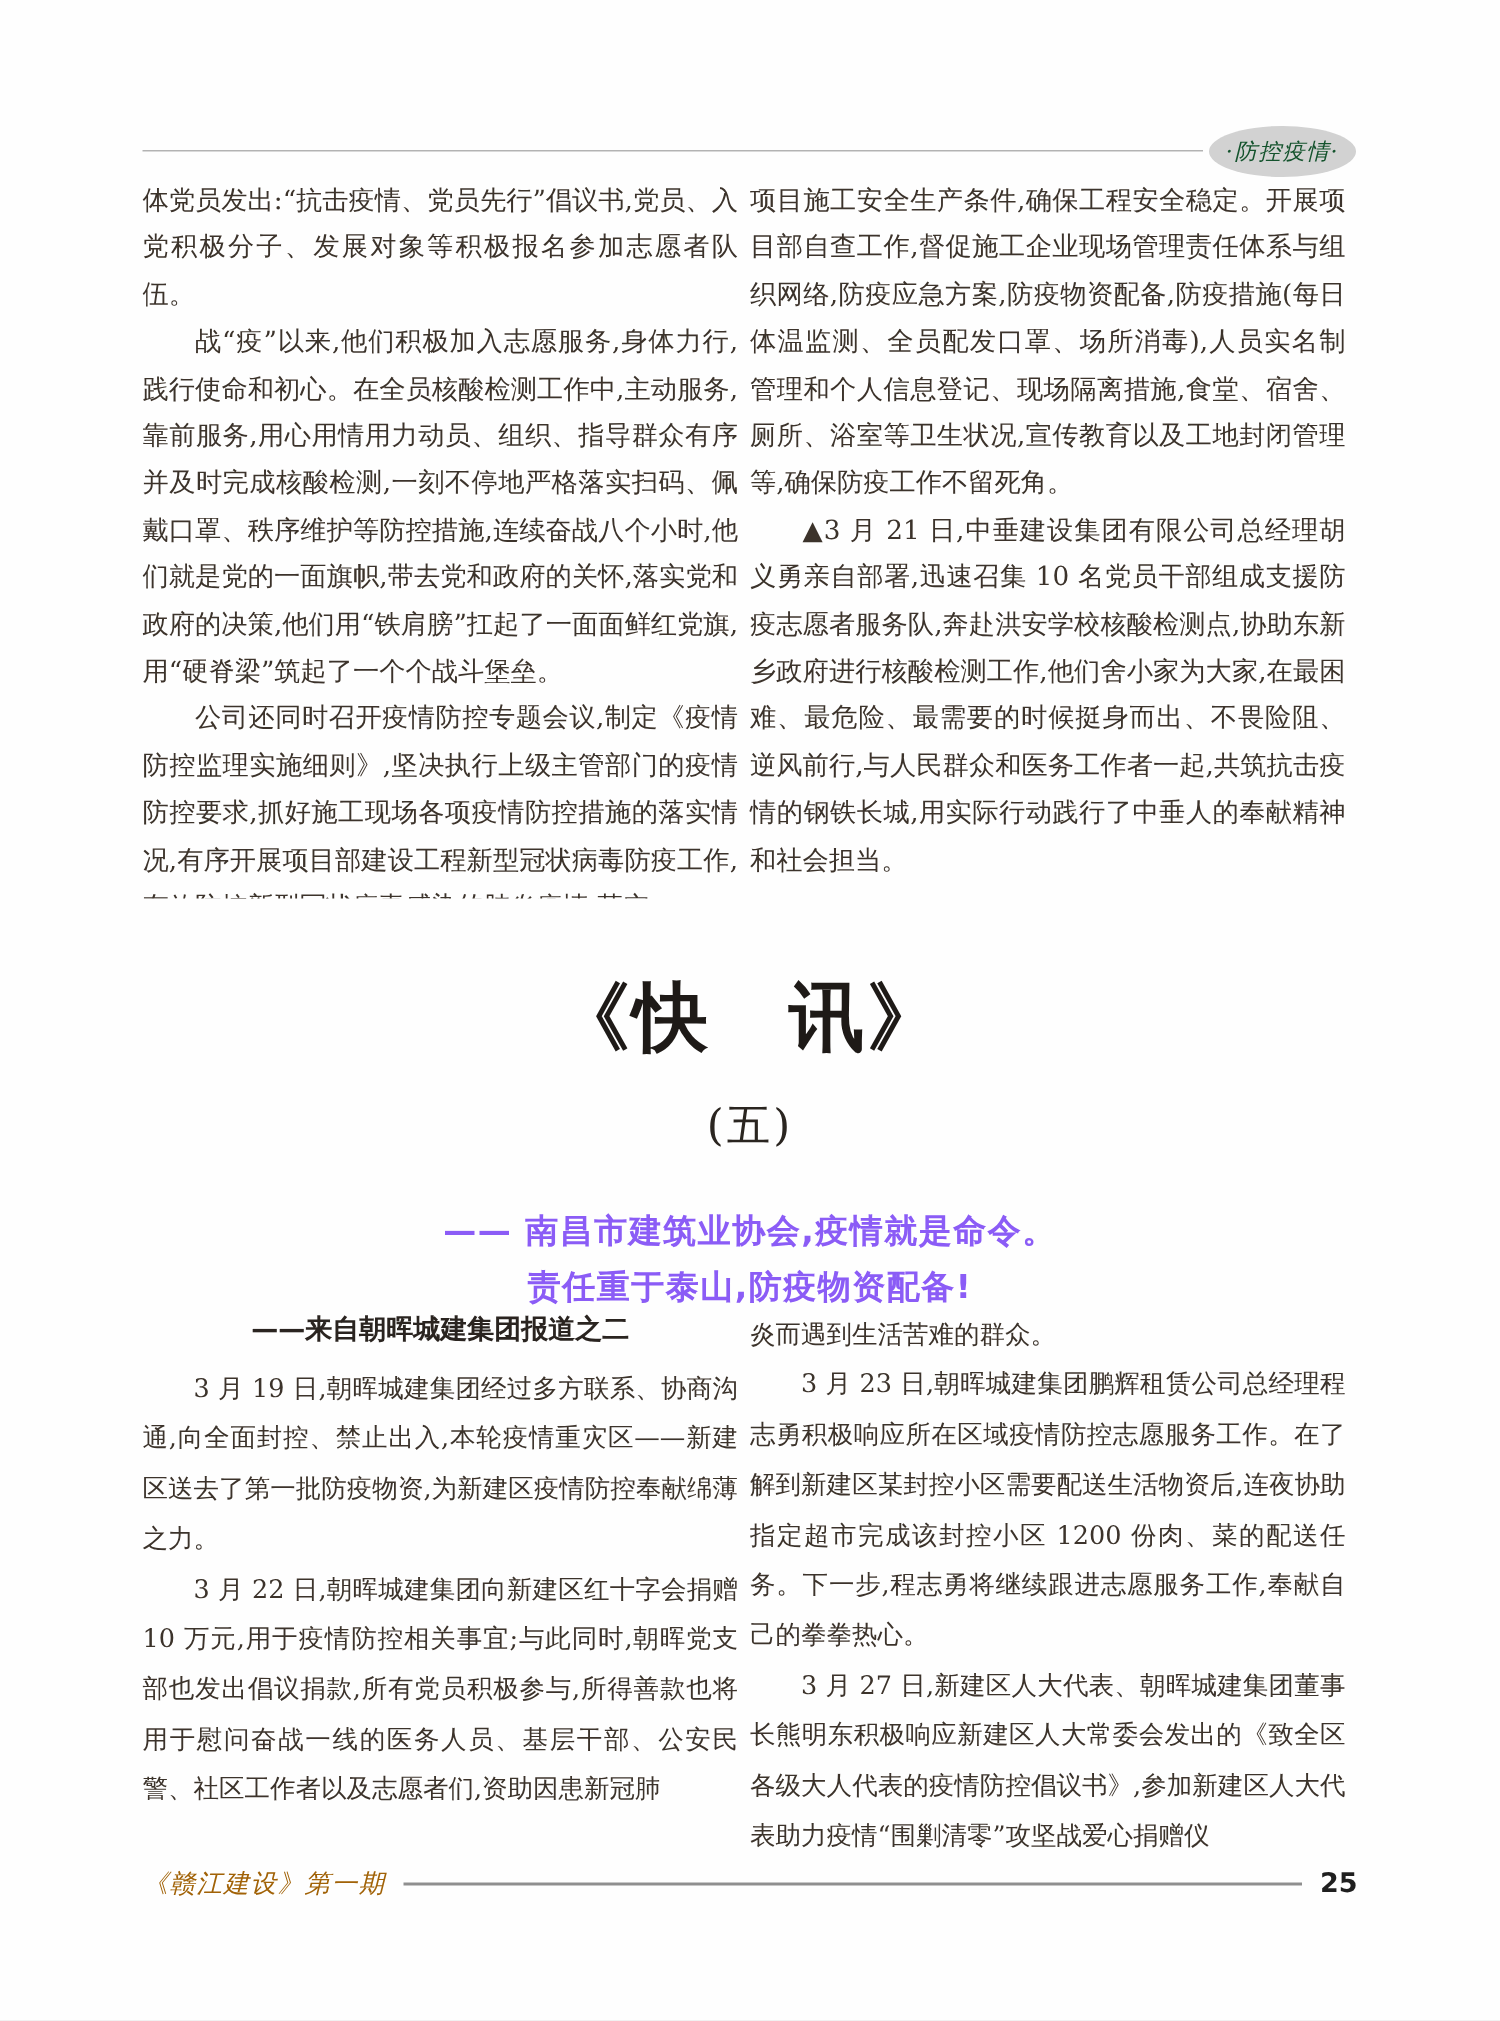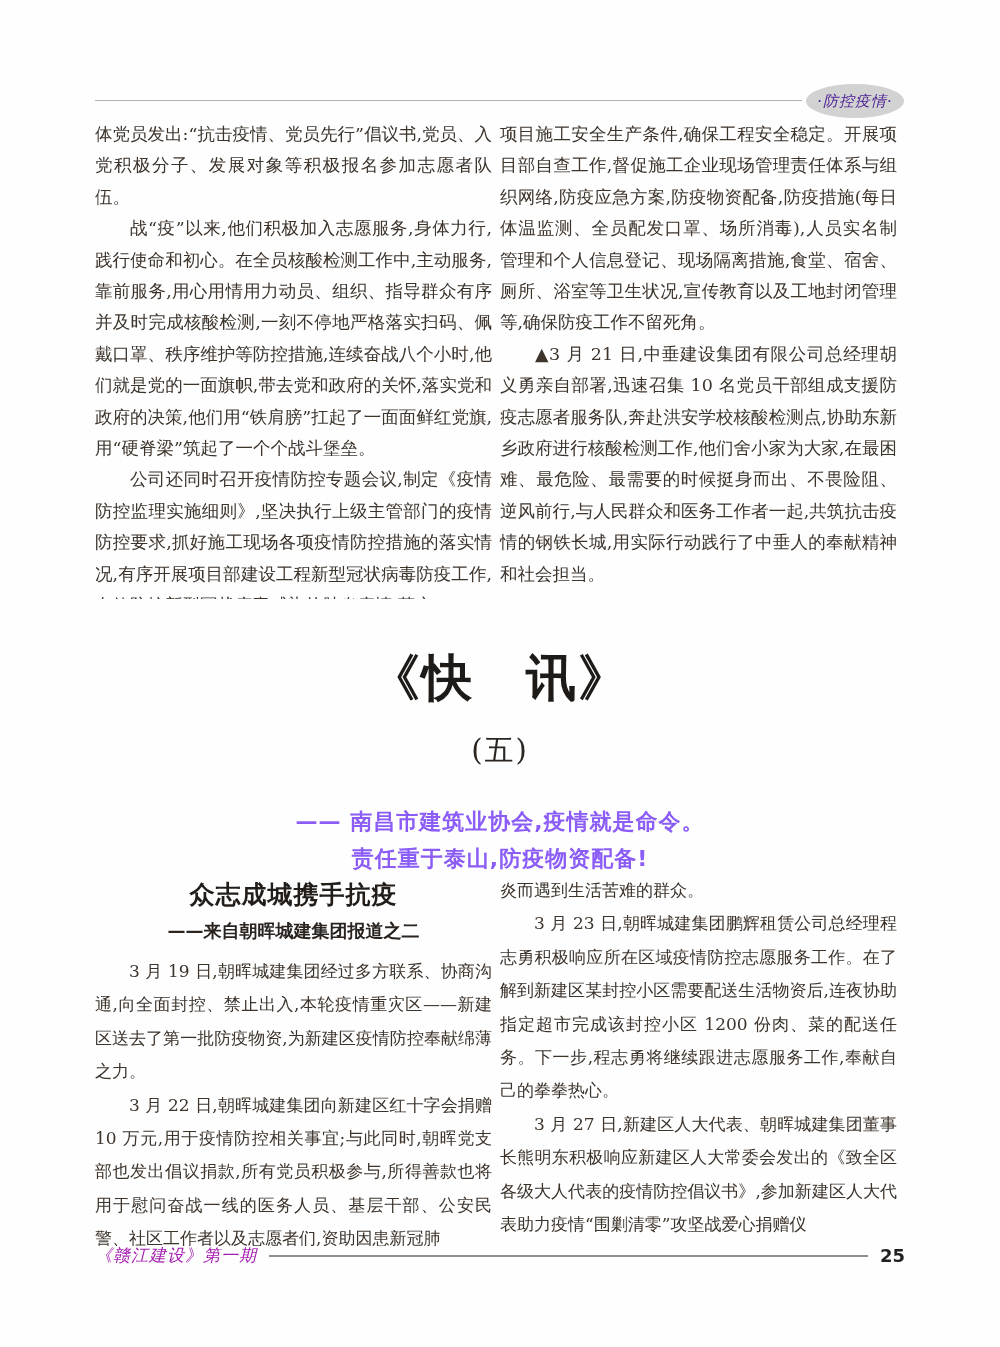--- a/index.html
+++ b/index.html
@@ -20,21 +20,21 @@
     border-top:1.5px solid #b3b3b3;
   }
   .header-badge {
     position:absolute; right:96px; top:84px;
     width:98px; height:34px;
     background:#d2d2d2;
     border-radius:50%;
     display:flex; align-items:center; justify-content:center;
   }
   .header-badge span {
-    font-size:15px; font-style:italic; color:#4c1d95;
+    font-size:15px; font-style:italic; color:#14532d;
     letter-spacing:1px; white-space:nowrap;
   }
 
   
   .cols { position:absolute; left:95px; width:810px; display:flex; gap:8px; }
   .col  { width:397px; }
   .top-cols    { top:119px;  height:480px; overflow:hidden; }
   .bottom-cols { top:874px;  height:372px; overflow:hidden; }
 
   p.body-p {
@@ -78,21 +78,21 @@
     font-family:"DejaVu Sans","Liberation Sans",sans-serif;
     font-weight:bold; font-size:18px; color:#2a2420;
   }
 
   
   .footer {
     position:absolute; left:95px; right:95px; top:1244px;
     display:flex; align-items:center; gap:12px;
   }
   .footer .journal {
-    font-style:italic; font-size:17px; color:#a21caf;
+    font-style:italic; font-size:17px; color:#a16207;
     white-space:nowrap; letter-spacing:1px;
   }
   .footer .footer-rule { flex:1; border-top:2px solid #8f8f8f; height:0; }
   .footer .pageno {
     font-family:"DejaVu Sans","Liberation Sans",sans-serif;
     font-weight:600; font-size:18px; color:#1f1f1f;
   }
 </style>
 </head>
 <body>
@@ -120,21 +120,20 @@
     <div class="bulletin-title">《快　讯》</div>
     <div class="bulletin-issue">(五)</div>
     <div class="bulletin-subtitle">
       <div>—— 南昌市建筑业协会,疫情就是命令。</div>
       <div>责任重于泰山,防疫物资配备!</div>
     </div>
   </div>
 
   <div class="cols bottom-cols">
     <div class="col">
-      <div class="news-heading">众志成城携手抗疫</div>
       <div class="news-subheading">——来自朝晖城建集团报道之二</div>
       <p class="body-p indent">3 月 19 日,朝晖城建集团经过多方联系、协商沟通,向全面封控、禁止出入,本轮疫情重灾区——新建区送去了第一批防疫物资,为新建区疫情防控奉献绵薄之力。</p>
       <p class="body-p indent">3 月 22 日,朝晖城建集团向新建区红十字会捐赠 10 万元,用于疫情防控相关事宜;与此同时,朝晖党支部也发出倡议捐款,所有党员积极参与,所得善款也将用于慰问奋战一线的医务人员、基层干部、公安民警、社区工作者以及志愿者们,资助因患新冠肺</p>
     </div>
     <div class="col">
       <p class="body-p">炎而遇到生活苦难的群众。</p>
       <p class="body-p indent">3 月 23 日,朝晖城建集团鹏辉租赁公司总经理程志勇积极响应所在区域疫情防控志愿服务工作。在了解到新建区某封控小区需要配送生活物资后,连夜协助指定超市完成该封控小区 1200 份肉、菜的配送任务。下一步,程志勇将继续跟进志愿服务工作,奉献自己的拳拳热心。</p>
       <p class="body-p indent">3 月 27 日,新建区人大代表、朝晖城建集团董事长熊明东积极响应新建区人大常委会发出的《致全区各级大人代表的疫情防控倡议书》,参加新建区人大代表助力疫情“围剿清零”攻坚战爱心捐赠仪</p>
     </div>
   </div>

